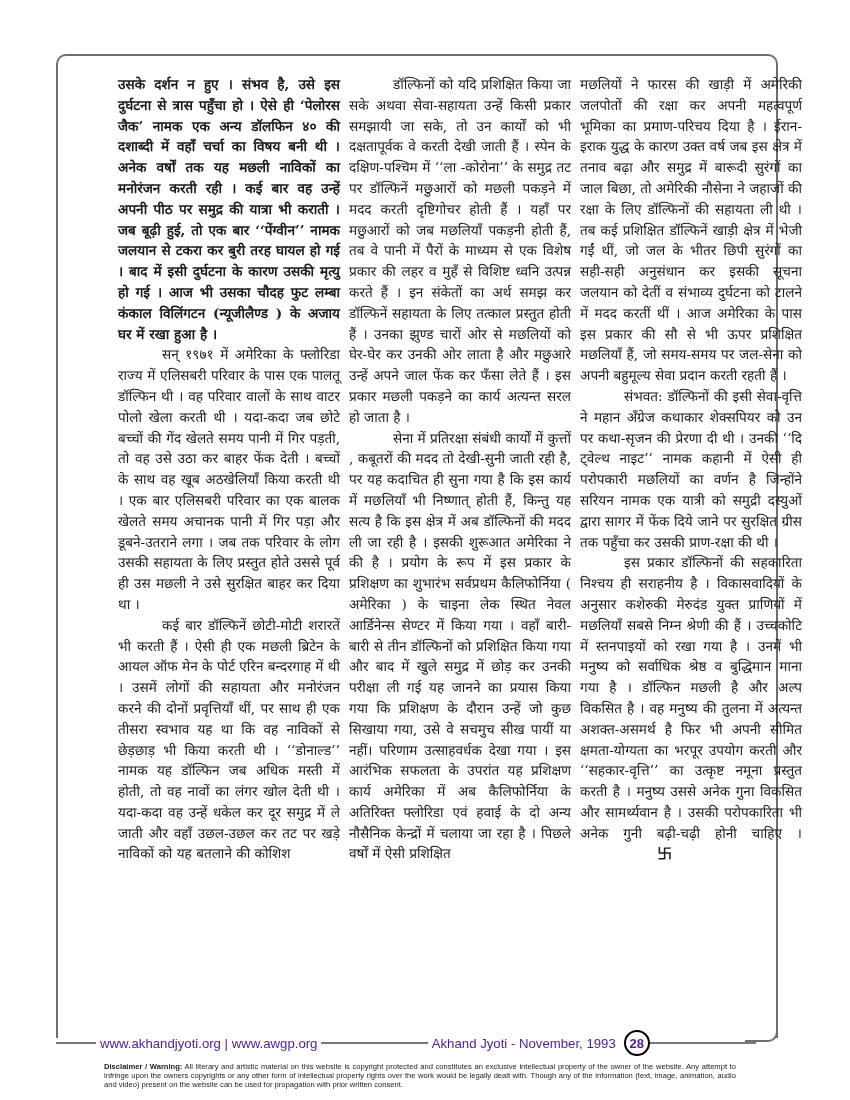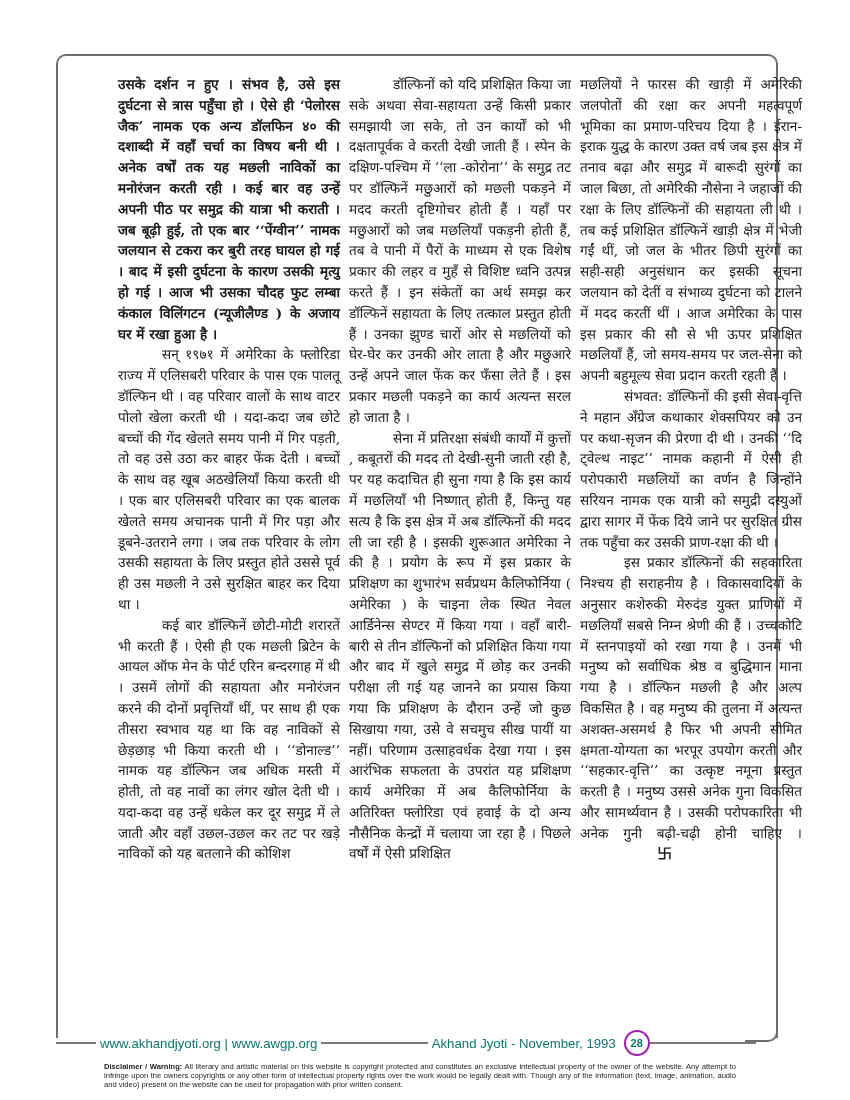--- a/index.html
+++ b/index.html
@@ -5,25 +5,25 @@
   html, body { margin: 0; padding: 0; background: #ffffff; }
   body { width: 850px; height: 1100px; position: relative; overflow: hidden; font-family: "DejaVu Serif", serif; color: #1a1a1a; }
   .frame { position: absolute; left: 56px; top: 54px; width: 722px; height: 984px; border: 2px solid #6e6e6e; border-bottom: none; border-radius: 10px 10px 0 0; box-sizing: border-box; }
   .frame-bottom-right { position: absolute; left: 745px; top: 1020px; width: 33px; height: 22px; border-right: 2px solid #6e6e6e; border-bottom: 2px solid #6e6e6e; border-radius: 0 0 10px 0; box-sizing: border-box; }
   .columns { position: absolute; left: 84px; top: 74px; width: 684px; height: 945px; display: flex; justify-content: space-between; margin-left: 34px; }
   .col { width: 222px; font-size: 13.6px; line-height: 20.8px; text-align: justify; }
   .col p { margin: 0; }
   .col p.indent { text-indent: 44px; }
   .col .bold { font-weight: bold; }
   .swastika { display: inline-block; margin-left: 34px; font-weight: bold; }
-  .footer { position: absolute; left: 56px; top: 1032px; width: 700px; height: 22px; display: flex; align-items: center; font-family: "Liberation Sans", sans-serif; font-size: 13.2px; color: #0f766e; }
+  .footer { position: absolute; left: 56px; top: 1032px; width: 700px; height: 22px; display: flex; align-items: center; font-family: "Liberation Sans", sans-serif; font-size: 13.2px; color: #4c1d95; }
   .rule { height: 2px; background: #777; flex: 1; }
   .rule.short { flex: 0 0 40px; }
   .footer span.txt { padding: 0 4px; white-space: nowrap; }
-  .page-num { display: inline-flex; align-items: center; justify-content: center; width: 22px; height: 22px; border: 2px solid #a21caf; border-radius: 50%; font-weight: bold; font-size: 11px; margin-left: 4px; }
+  .page-num { display: inline-flex; align-items: center; justify-content: center; width: 22px; height: 22px; border: 2px solid #000000; border-radius: 50%; font-weight: bold; font-size: 13px; margin-left: 4px; }
   .disclaimer { position: absolute; left: 104px; top: 1062px; width: 632px; font-family: "Liberation Sans", sans-serif; font-size: 7.6px; line-height: 9.2px; color: #222; text-align: justify; }
   .disclaimer b { font-weight: bold; }
 </style>
 </head>
 <body>
 
 <div class="frame"></div>
 <div class="frame-bottom-right"></div>
 
 <div class="columns">

